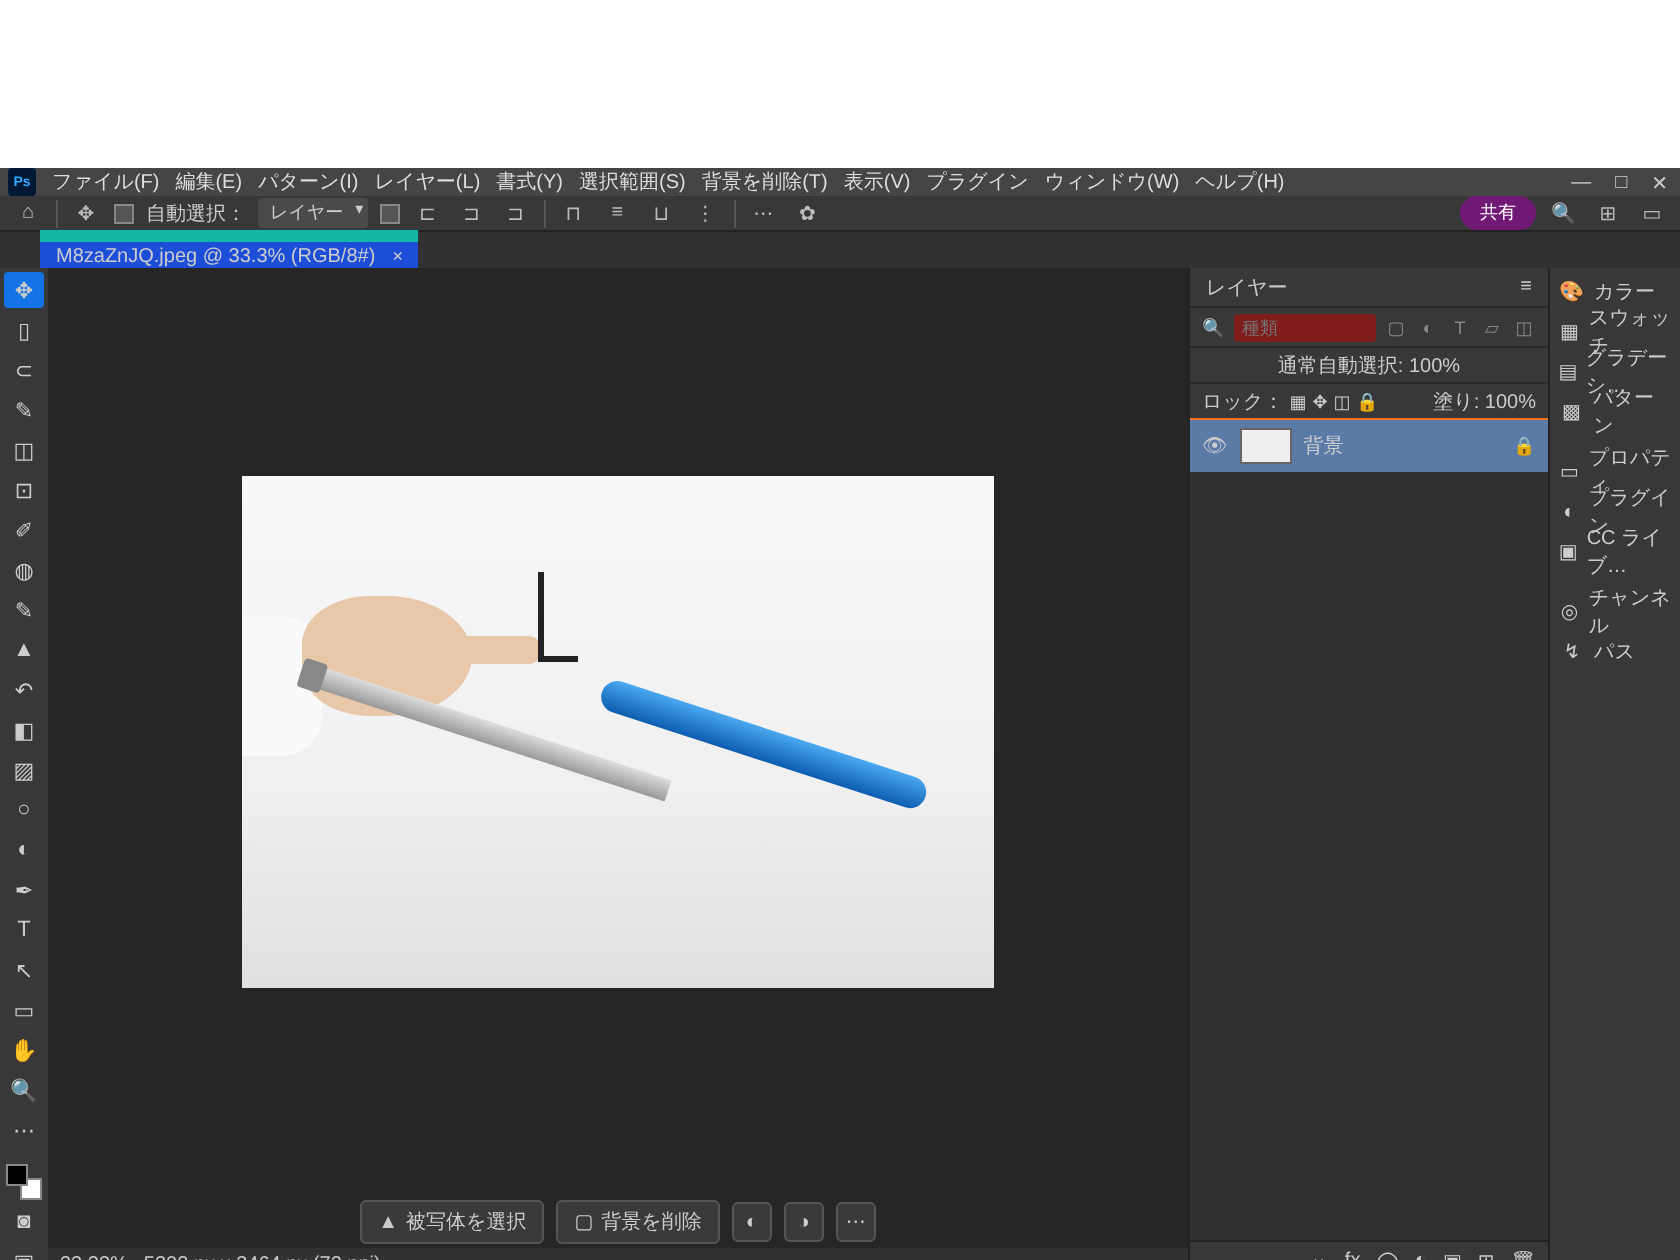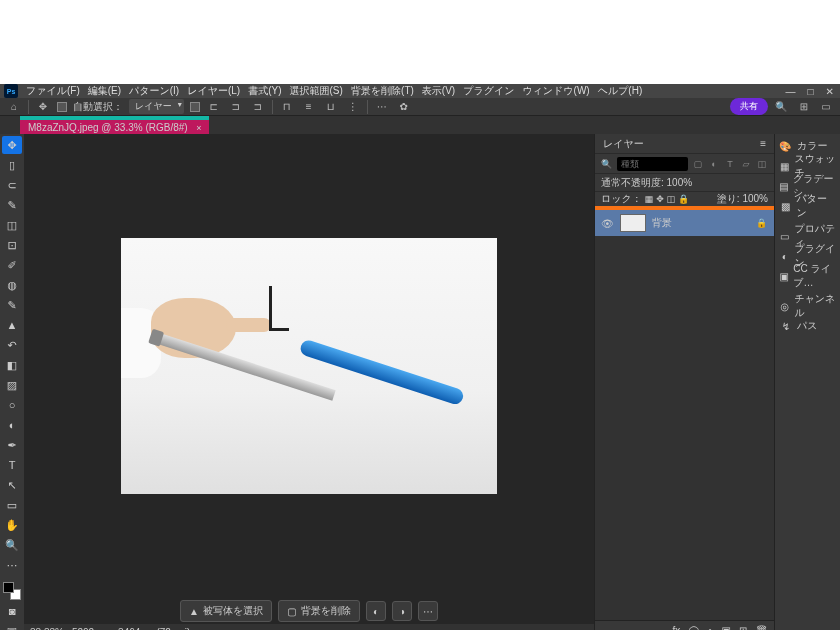--- a/index.html
+++ b/index.html
@@ -9,23 +9,23 @@
 .menubar{height:16px;background:#454545;display:flex;align-items:center;padding:0 4px;gap:8px}
 .menubar .ps{width:14px;height:14px;background:#001833;border-radius:2px;display:flex;align-items:center;justify-content:center;color:#3af;font-size:7px;font-weight:bold}
 .menubar span{font-size:10px;color:#ddd}
 .optbar{height:22px;background:#383838;display:flex;align-items:center;padding:0 6px;gap:6px;border-bottom:1px solid #222}
 .optbar .sep{width:1px;height:14px;background:#555}
 .optbar .chk{width:10px;height:10px;border:1px solid #888;background:#555}
 .optbar .dd{background:#4a4a4a;padding:1px 12px 1px 6px;border-radius:2px;font-size:9px;position:relative}
 .optbar .dd:after{content:"▾";position:absolute;right:2px;font-size:8px}
 .optbar .ico{width:16px;height:16px;display:flex;align-items:center;justify-content:center;color:#bbb}
 .optbar .spacer{flex:1}
-.optbar .share{background:#6d28d9;padding:2px 10px;border-radius:10px;font-size:9px;color:#fff}
+.optbar .share{background:#701a75;padding:2px 10px;border-radius:10px;font-size:9px;color:#fff}
 .tabbar{height:18px;background:#323232;display:flex;align-items:center;padding-left:20px}
-.tab{background:#be185d;padding:2px 8px;font-size:9px;color:#bbb;border-top:4px solid #14b8a6}
+.tab{background:#1d4ed8;padding:2px 8px;font-size:9px;color:#bbb;border-top:6px solid #14b8a6}
 .tab .x{margin-left:6px;font-size:9px}
 .body{flex:1;display:flex}
 .ltools{width:24px;background:#383838;display:flex;flex-direction:column;align-items:center;padding-top:2px;gap:2px}
 .ltools .t{width:20px;height:18px;display:flex;align-items:center;justify-content:center;color:#ccc;font-size:11px;border-radius:2px}
 .ltools .t.active{background:#1473e6}
 .ltools .swatch{margin-top:6px;position:relative;width:18px;height:18px}
 .ltools .swatch .fg{position:absolute;width:11px;height:11px;background:#000;border:1px solid #888;top:0;left:0}
 .ltools .swatch .bg{position:absolute;width:11px;height:11px;background:#fff;border:1px solid #888;bottom:0;right:0}
 .canvas-area{flex:1;background:#262626;position:relative;display:flex;flex-direction:column}
 .canvas-main{flex:1;display:flex;align-items:center;justify-content:center}
@@ -39,24 +39,24 @@
 .tool-handle{position:absolute;left:180px;top:100px;width:170px;height:16px;background:linear-gradient(180deg,#4aa8f0,#0d5db0);border-radius:8px;transform:rotate(18deg);transform-origin:left center}
 .tool-shaft{position:absolute;left:28px;top:152px;width:185px;height:11px;background:linear-gradient(180deg,#ddd,#999);transform:rotate(18deg);transform-origin:right center}
 .tool-shaft:before{content:"";position:absolute;left:-8px;top:-2px;width:12px;height:15px;background:#888;border-radius:2px}
 .ctxbar{height:26px;display:flex;align-items:center;justify-content:center;gap:6px}
 .ctxbar .btn{background:#3a3a3a;border:1px solid #555;padding:3px 8px;border-radius:3px;font-size:9px;display:flex;align-items:center;gap:4px}
 .ctxbar .ib{width:20px;height:20px;background:#3a3a3a;border:1px solid #555;border-radius:3px;display:flex;align-items:center;justify-content:center}
 .status{height:16px;background:#323232;display:flex;align-items:center;padding:0 6px;gap:8px;font-size:9px;color:#999}
 .rpanel{width:180px;background:#383838;display:flex;flex-direction:column;border-left:1px solid #222}
 .rpanel .hdr{height:20px;display:flex;align-items:center;padding:0 8px;font-size:9px;border-bottom:1px solid #2a2a2a;justify-content:space-between}
 .rpanel .srch{height:20px;display:flex;align-items:center;padding:0 6px;gap:4px;border-bottom:1px solid #2a2a2a}
-.rpanel .srch input{flex:1;background:#000000;border:none;padding:2px 4px;font-size:9px;color:#999;border-radius:2px;width:40px}
+.rpanel .srch input{flex:1;background:#7f1d1d;border:none;padding:2px 4px;font-size:9px;color:#999;border-radius:2px;width:40px}
 .rpanel .srch .mi{width:12px;height:12px;color:#888;font-size:9px;display:flex;align-items:center;justify-content:center}
-.rpanel .blend{height:18px;display:flex;align-items:center;padding:0 6px;font-size:9px;color:#888;justify-content:flex-start;border-bottom:1px solid #2a2a2a}
-.rpanel .lock{height:18px;display:flex;align-items:center;padding:0 6px;gap:3px;border-bottom:4px solid #f97316;color:#888}
+.rpanel .blend{height:18px;display:flex;align-items:center;padding:0 6px;font-size:9px;color:#888;justify-content:center;border-bottom:1px solid #2a2a2a}
+.rpanel .lock{height:18px;display:flex;align-items:center;padding:0 6px;gap:3px;border-bottom:1px solid #f97316;color:#888}
 .rpanel .lock .li{font-size:9px}
 .rpanel .layer{height:26px;display:flex;align-items:center;padding:0 6px;gap:6px;background:#5a7aa8}
 .rpanel .layer .eye{font-size:10px}
 .rpanel .layer .thumb{width:26px;height:18px;background:#eee;border:1px solid #666}
 .rpanel .layer .lk{margin-left:auto;font-size:9px}
 .rpanel .fill{flex:1;background:#323232}
 .rpanel .ftr{height:20px;display:flex;align-items:center;justify-content:flex-end;padding:0 6px;gap:8px;color:#888;border-top:1px solid #222}
 .rpanel .ftr span{font-size:10px}
 .rstrip{width:66px;background:#383838;border-left:1px solid #222;display:flex;flex-direction:column;padding-top:2px}
 .rstrip .it{height:20px;display:flex;align-items:center;padding:0 4px;gap:4px;font-size:9px;color:#bbb}
@@ -198,21 +198,21 @@
         <span class="mi">🔍</span>
         <input placeholder="種類" style="">
         <span class="mi">▢</span>
         <span class="mi">◐</span>
         <span class="mi">T</span>
         <span class="mi">▱</span>
         <span class="mi">◫</span>
       </div>
       <div class="blend">
         <span>通常</span>
-        <span><span>不透明度</span>: <span>100%</span></span>
+        <span><span>自動選択</span>: <span>100%</span></span>
       </div>
       <div class="lock">
         <span>ロック：</span>
         <span class="li">▦</span>
         <span class="li">✥</span>
         <span class="li">◫</span>
         <span class="li">🔒</span>
         <span style="margin-left:auto"><span>塗り</span>: <span>100%</span></span>
       </div>
       <div class="layer">

